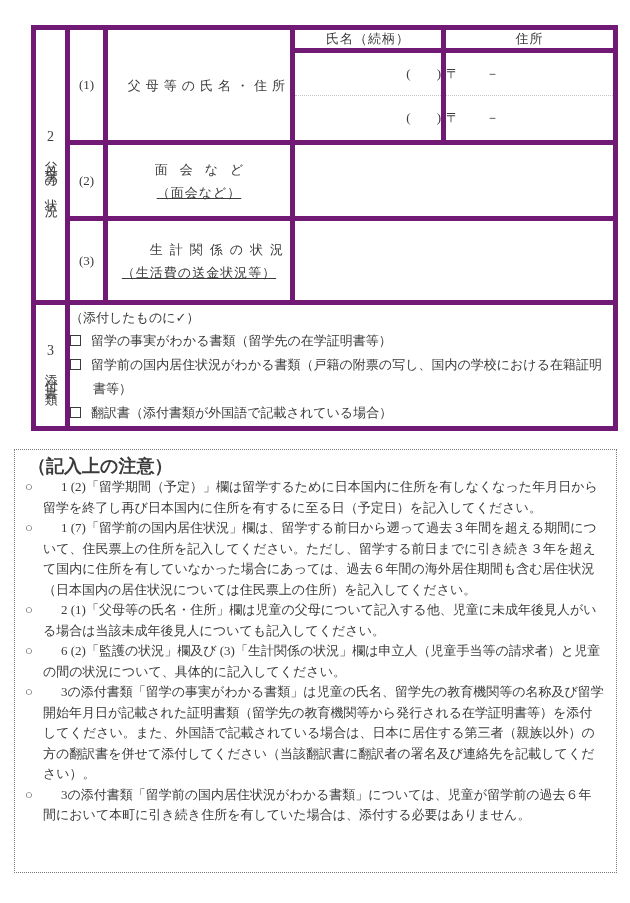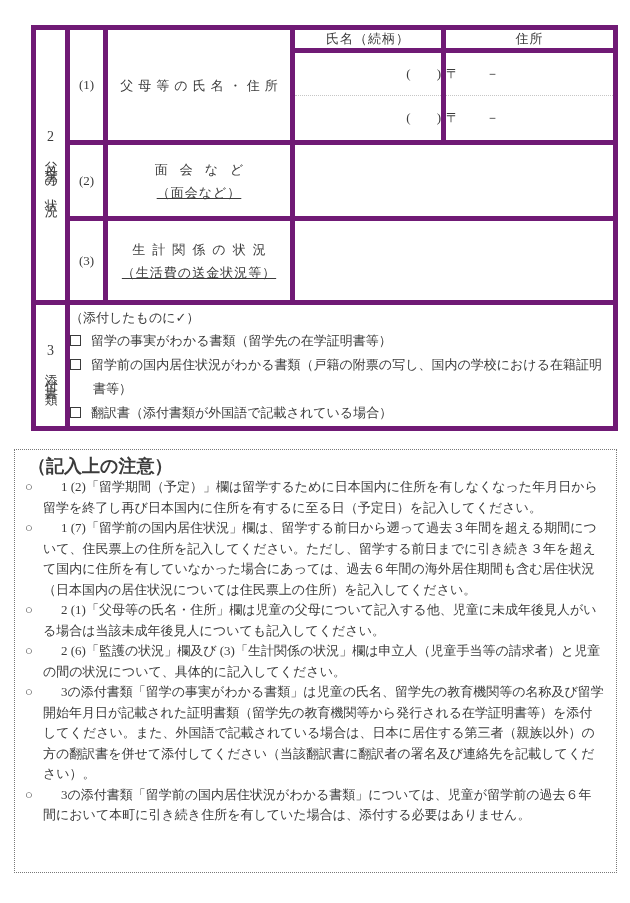--- a/index.html
+++ b/index.html
@@ -56,23 +56,23 @@
     writing-mode:vertical-rl;
     text-orientation:upright;
     font-size:13px;
     letter-spacing:6px;
     line-height:1.1;
   }
 
   td.num-cell { text-align:center; font-size:12px; }
   td.label-cell { text-align:center; }
   .lbl-line { line-height:23px; }
-  .ls1 { letter-spacing:5px;  text-indent:5px; }
+  .ls1 { letter-spacing:5px;  text-indent:5px;text-align:right; }
   .ls2 { letter-spacing:12px; text-indent:12px; }
-  .ls3 { letter-spacing:7px;  text-indent:7px; }
+  .ls3 { letter-spacing:7px;  text-indent:7px;text-align:right; }
   .ls-sub { letter-spacing:1px;text-decoration:underline; }
 
   td.name-cell { text-align:right; padding-right:13px; }
   td.addr-cell { vertical-align:top; padding:4px 0 0 5px; }
   .pdash { display:inline-block; margin-left:27px; }
 
   td.chk-cell { vertical-align:top; padding:4px 8px 0 5px; }
   .chk-instruction { line-height:23px; }
   .chk-item {
     padding-left:23px; text-indent:-23px;
@@ -206,21 +206,21 @@
   <div class="note-item">
     <span class="note-bullet">○</span><span>1 (2)「留学期間（予定）」欄は留学するために日本国内に住所を有しなくなった年月日から留学を終了し再び日本国内に住所を有するに至る日（予定日）を記入してください。</span>
   </div>
   <div class="note-item">
     <span class="note-bullet">○</span><span>1 (7)「留学前の国内居住状況」欄は、留学する前日から遡って過去３年間を超える期間について、住民票上の住所を記入してください。ただし、留学する前日までに引き続き３年を超えて国内に住所を有していなかった場合にあっては、過去６年間の海外居住期間も含む居住状況（日本国内の居住状況については住民票上の住所）を記入してください。</span>
   </div>
   <div class="note-item">
     <span class="note-bullet">○</span><span>2 (1)「父母等の氏名・住所」欄は児童の父母について記入する他、児童に未成年後見人がいる場合は当該未成年後見人についても記入してください。</span>
   </div>
   <div class="note-item">
-    <span class="note-bullet">○</span><span>2 (6)「監護の状況」欄及び (3)「生計関係の状況」欄は申立人（児童手当等の請求者）と児童の間の状況について、具体的に記入してください。</span>
+    <span class="note-bullet">○</span><span>6 (2)「監護の状況」欄及び (3)「生計関係の状況」欄は申立人（児童手当等の請求者）と児童の間の状況について、具体的に記入してください。</span>
   </div>
   <div class="note-item">
     <span class="note-bullet">○</span><span>3の添付書類「留学の事実がわかる書類」は児童の氏名、留学先の教育機関等の名称及び留学開始年月日が記載された証明書類（留学先の教育機関等から発行される在学証明書等）を添付してください。また、外国語で記載されている場合は、日本に居住する第三者（親族以外）の方の翻訳書を併せて添付してください（当該翻訳書に翻訳者の署名及び連絡先を記載してください）。</span>
   </div>
   <div class="note-item">
     <span class="note-bullet">○</span><span>3の添付書類「留学前の国内居住状況がわかる書類」については、児童が留学前の過去６年間において本町に引き続き住所を有していた場合は、添付する必要はありません。</span>
   </div>
 </div>
 
 </body></html>

